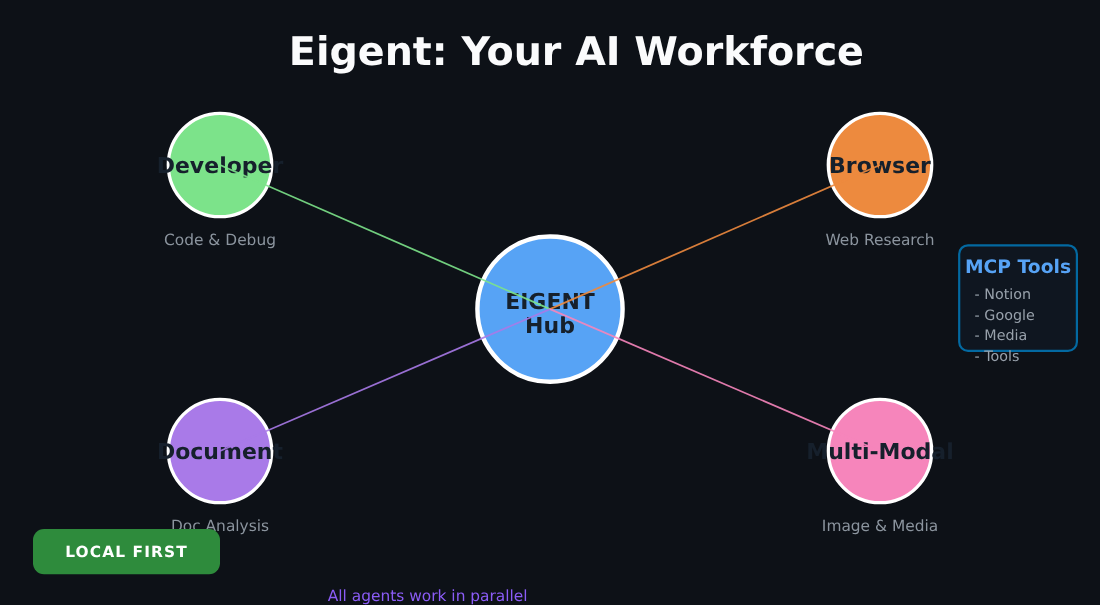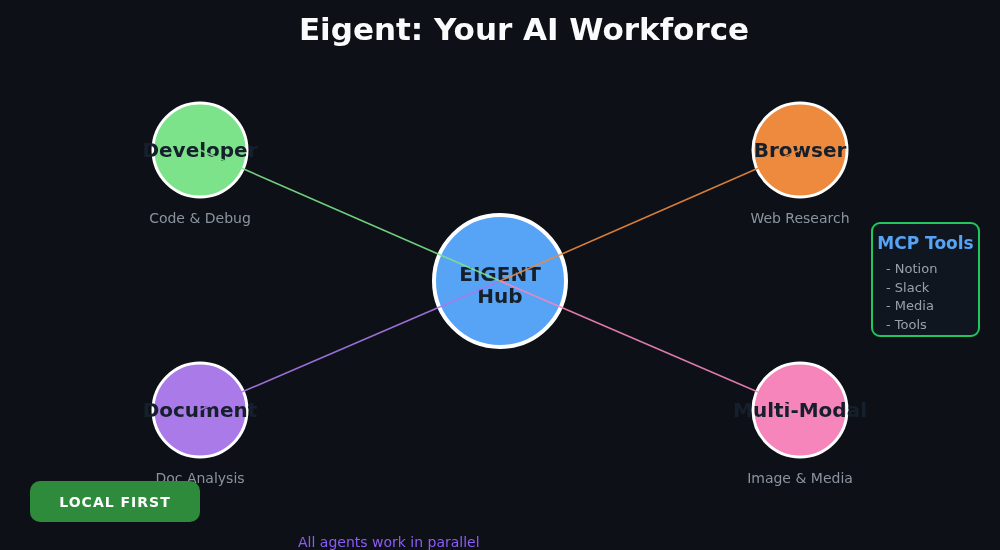--- a/index.html
+++ b/index.html
@@ -10,24 +10,24 @@
   .canvas {
     position: relative;
     width: 1000px;
     height: 550px;
     background: #0d1117;
     overflow: hidden;
     font-family: "DejaVu Sans", "Liberation Sans", sans-serif;
   }
   .title {
     position: absolute;
-    top: 11px;
+    top: 27px;
     left: 524px;
     transform: translateX(-50%);
-    font-size: 31px;
+    font-size: 36px;
     font-weight: bold;
     color: #fafbfc;
     white-space: nowrap;
   }
   svg.network {
     position: absolute;
     left: 0;
     top: 0;
   }
   .node-label {
@@ -46,23 +46,23 @@
   .edge {
     stroke-width: 1.6;
     stroke-opacity: 0.9;
     fill: none;
   }
   .mcp-panel {
     position: absolute;
     left: 871px;
     top: 222px;
     width: 109px;
-    height: 115px;
+    height: 98px;
     box-sizing: border-box;
-    border: 2px solid #22c55e;
+    border: 2px solid #0369a1;
     border-radius: 9px;
     background: rgba(87, 163, 245, 0.04);
   }
   .mcp-title {
     margin-top: 9px;
     text-align: center;
     color: #57a3f5;
     font-size: 17px;
     font-weight: bold;
   }
@@ -133,21 +133,21 @@
     <line x1="200" y1="150" x2="500" y2="281" class="edge" stroke="#7ce38a"></line>
     <line x1="800" y1="150" x2="500" y2="281" class="edge" stroke="#ed8a3e"></line>
     <line x1="200" y1="410" x2="500" y2="281" class="edge" stroke="#a97ae8"></line>
     <line x1="800" y1="410" x2="500" y2="281" class="edge" stroke="#f685bb"></line>
   </svg>
 
   <div class="mcp-panel">
     <div class="mcp-title">MCP Tools</div>
     <ul class="mcp-list">
       <li>- Notion</li>
-      <li>- Slack</li>
+      <li>- Google</li>
       <li>- Media</li>
       <li>- Tools</li>
     </ul>
   </div>
 
   <div class="badge">LOCAL FIRST</div>
 
   <div class="footer-note">All agents work in parallel</div>
 
 </div>

